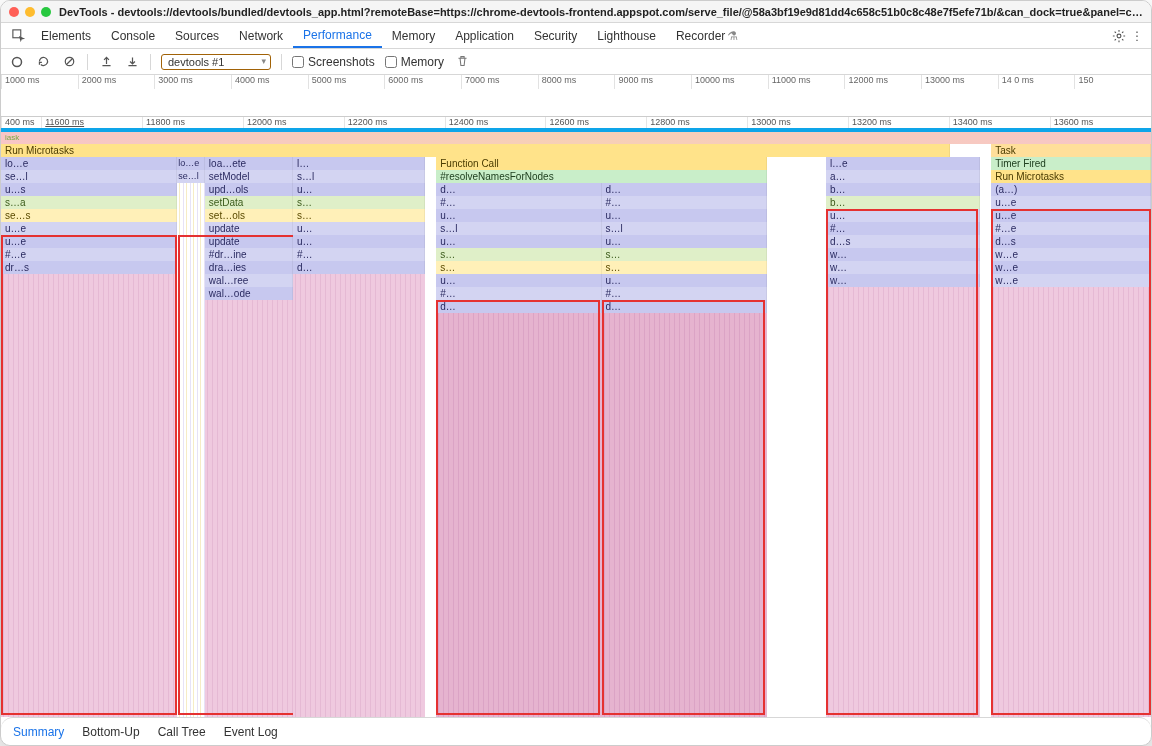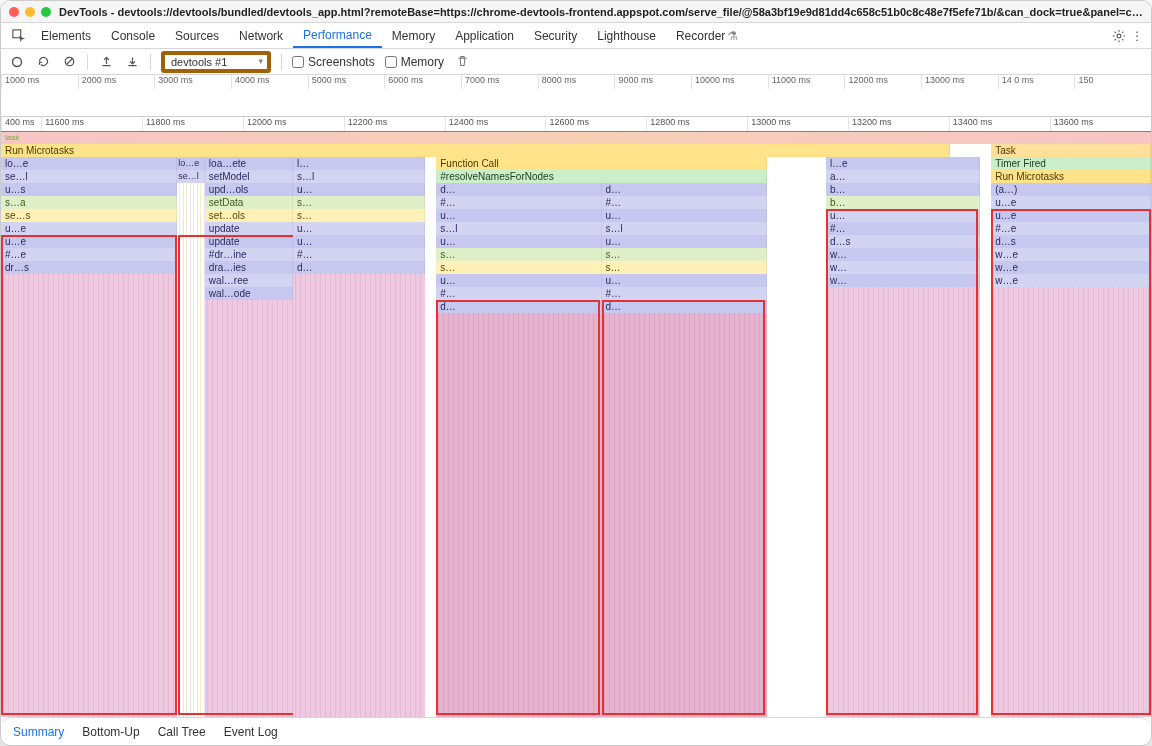--- a/index.html
+++ b/index.html
@@ -22,39 +22,39 @@
 .tab.active { color:#1a73e8; border-bottom:2px solid #1a73e8; }
 .flask { margin-left:2px; color:#888; }
 .spacer { flex:1; }
 .kebab { width:16px; color:#555; display:flex; align-items:center; justify-content:center; }
 .gear { width:20px; color:#555; display:flex; align-items:center; justify-content:center; }
 
 
 .toolbar { height:26px; border-bottom:1px solid #d7d7d7; display:flex; align-items:center; gap:10px; padding:0 8px; font-size:12px; color:#444; }
 .toolbar .tico { width:16px; height:16px; display:flex; align-items:center; justify-content:center; color:#555; }
 .toolbar .sep { width:1px; height:16px; background:#d7d7d7; }
-.select { border:4px solid #a16207; border-radius:3px; padding:1px 16px 1px 6px; font-size:11px; color:#333; background:#fff; position:relative; min-width:110px; }
+.select { border:1px solid #a16207; border-radius:3px; padding:1px 16px 1px 6px; font-size:11px; color:#333; background:#fff; position:relative; min-width:110px; }
 .select::after { content:"▾"; position:absolute; right:4px; top:1px; color:#888; font-size:9px; }
 .chk { display:flex; align-items:center; gap:4px; font-size:12px; color:#333 }
 .chk input { width:12px; height:12px; }
 .trash { color:#777; }
 
 
 .overview { border-bottom:1px solid #ccc; position:relative; height:42px; background:linear-gradient(#fff 0 14px, #fff 14px 100%); }
 .ov-ruler { height:14px; display:flex; font-size:9px; color:#666; }
 .ov-ruler .tick { flex:1; border-left:1px solid #e2e2e2; padding-left:3px; white-space:nowrap; }
 .ov-body { position:relative; height:28px; }
 .ov-cpu { position:absolute; top:0; left:0; right:0; height:16px; background:linear-gradient(#fff6c6,#ffe26b); }
 .ov-cpu::before{content:"";position:absolute;inset:0;background:repeating-linear-gradient(90deg,rgba(255,255,255,.6) 0 1px,transparent 1px 3px);}
 .ov-net { position:absolute; bottom:0; left:0; right:0; height:6px; background:#d6e8d6; }
 .ov-window { position:absolute; top:0; bottom:0; background:rgba(100,140,255,.15); border-left:2px solid #6aa0ff; border-right:2px solid #6aa0ff; }
 .ov-labels { position:absolute; right:2px; top:0; font-size:8px; color:#888; line-height:10px; text-align:right; }
 
 
-.detail-ruler { height:15px; display:flex; font-size:9px; color:#555; background:#fff; border-bottom:1px solid #0ea5e9; }
+.detail-ruler { height:15px; display:flex; font-size:9px; color:#555; background:#fff; border-bottom:4px solid #0ea5e9; }
 .detail-ruler .dtick { border-left:1px solid #e5e5e5; padding-left:3px; white-space:nowrap; }
 
 
 .mini { height:12px; background:linear-gradient(90deg,#f7c6c6,#f7d0b6,#f7c6c6); font-size:8px; color:#7a4; padding-left:4px; line-height:12px; }
 
 
 .flame { flex:1; position:relative; overflow:hidden; background:#fff; }
 .cols { position:absolute; inset:0; display:flex; }
 .col { position:relative; height:100%; }
 
@@ -189,21 +189,21 @@
       <div class="tick">11000 ms</div>
       <div class="tick">12000 ms</div>
       <div class="tick">13000 ms</div>
       <div class="tick">14&nbsp;0 ms</div>
       <div class="tick">150</div>
     </div>
   </div>
 
   <div class="detail-ruler">
     <div class="dtick" style="width:3.5%;">400 ms</div>
-    <div class="dtick" style="width:8.77%;">11600 ms</div>
+    <div class="dtick" style="width:8.77%;text-decoration:underline;">11600 ms</div>
     <div class="dtick" style="width:8.77%;">11800 ms</div>
     <div class="dtick" style="width:8.77%;">12000 ms</div>
     <div class="dtick" style="width:8.77%;">12200 ms</div>
     <div class="dtick" style="width:8.77%;">12400 ms</div>
     <div class="dtick" style="width:8.77%;">12600 ms</div>
     <div class="dtick" style="width:8.77%;">12800 ms</div>
     <div class="dtick" style="width:8.77%;">13000 ms</div>
     <div class="dtick" style="width:8.77%;">13200 ms</div>
     <div class="dtick" style="width:8.77%;">13400 ms</div>
     <div class="dtick" style="width:8.77%;">13600 ms</div>

